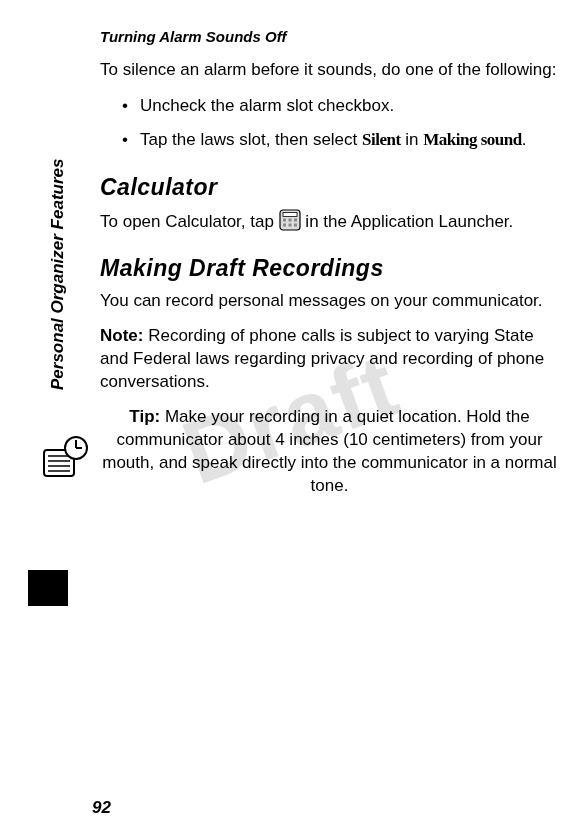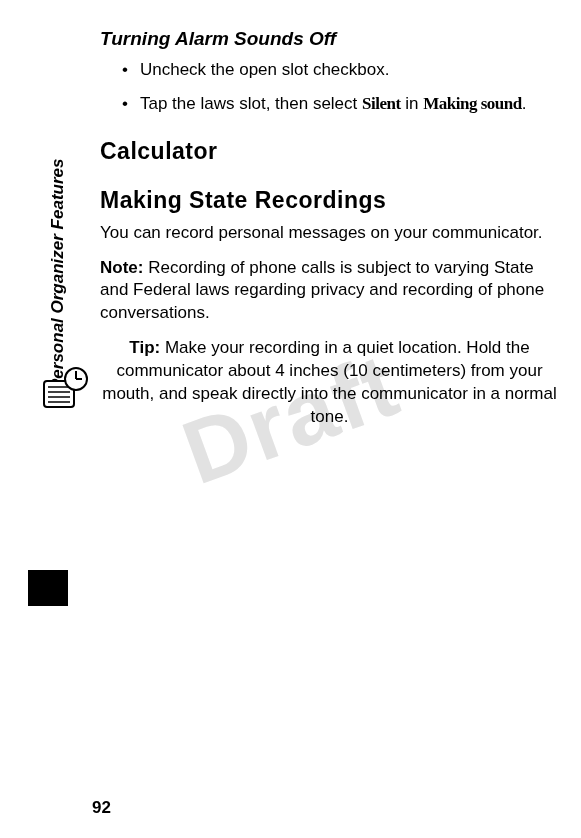--- a/index.html
+++ b/index.html
@@ -1,62 +1,79 @@
 <!DOCTYPE html>
 <html><head>
 <meta charset="utf-8">
 <style>
   * { box-sizing: border-box; margin: 0; padding: 0; }
   html, body { width: 581px; height: 838px; background: #fff; font-family: Arial, Helvetica, sans-serif; color: #000; position: relative; }
   .page { width: 581px; height: 838px; position: relative; padding: 28px 20px 20px 100px; }
   .watermark { position: absolute; top: 50%; left: 50%; transform: translate(-50%, -50%) rotate(-20deg); font-size: 90px; font-weight: bold; color: #cfcfcf; opacity: 0.6; pointer-events: none; z-index: 0; letter-spacing: 2px; }
   .content { position: relative; z-index: 1; }
-  .h3 { font-weight: bold; font-style: italic; font-size: 19px; margin-bottom: 8px; }
-  .h2 { font-weight: bold; font-size: 23px; margin-top: 22px; margin-bottom: 8px; letter-spacing: 0.5px; }
+  .h3 { font-weight: bold; font-style: italic; font-size: 15px; margin-bottom: 14px; }
+  .h2 { font-weight: bold; font-style: italic; font-size: 23px; margin-top: 22px; margin-bottom: 8px; letter-spacing: 0.5px; }
   .p { font-size: 17px; line-height: 1.35; margin-bottom: 12px; }
   .ul { margin: 6px 0 16px 22px; }
   .li { font-size: 17px; line-height: 1.4; margin-bottom: 10px; display: flex; }
   .bullet { font-size: 17px; margin-right: 12px; }
   .bold-cond { font-family: Liberation Serif, serif; font-weight: 900; letter-spacing: -0.5px; font-stretch: condensed; }
   .bold { font-weight: bold; }
   .inline-icon { display: inline-block; vertical-align: -4px; }
   .sidebar-label { position: absolute; left: 48px; top: 390px; transform: rotate(-90deg); transform-origin: left top; font-weight: bold; font-style: italic; font-size: 17px; white-space: nowrap; }
   .side-block { position: absolute; left: 28px; top: 570px; width: 40px; height: 36px; background: #000; }
-  .pagenum { position: absolute; left: 92px; bottom: 20px; font-weight: bold; font-size: 17px; }
+  .pagenum { position: absolute; left: 92px; bottom: 20px; font-weight: bold; font-style: italic; font-size: 17px; }
   .tip-block { display: flex; align-items: flex-start; gap: 6px; margin-top: 4px; text-align: center; }
   .tip-icon { flex: 0 0 54px; margin-left: -62px; margin-top: 24px; }
   .icon-svg { display: block; }
 </style>
 </head>
 <body>
 
 <div class="page">
   <div class="watermark">Draft</div>
 
   <div class="sidebar-label">Personal Organizer Features</div>
   <div class="side-block"></div>
 
   <div class="content">
     <div class="h3">Turning Alarm Sounds Off</div>
+    <div class="p">To silence an alarm before it sounds, do one of the following:</div>
     <div class="ul">
       <div class="li">
         <span class="bullet">•</span>
-        <span>Uncheck the open slot checkbox.</span>
+        <span>Uncheck the alarm slot checkbox.</span>
       </div>
       <div class="li">
         <span class="bullet">•</span>
         <span>
           <span>Tap the laws slot, then select </span><span class="bold-cond">Silent</span><span> in </span><span class="bold-cond">Making sound</span><span>.</span>
         </span>
       </div>
     </div>
 
     <div class="h2">Calculator</div>
+    <div class="p">
+      <span>To open Calculator, tap </span>
+      <span class="inline-icon">
+        <svg class="icon-svg" width="22" height="22" viewBox="0 0 22 22">
+          <rect x="1" y="1" width="20" height="20" rx="3" ry="3" fill="#ddd" stroke="#000" stroke-width="1.2"></rect>
+          <rect x="4" y="3.5" width="14" height="4" fill="#fff" stroke="#000" stroke-width="0.8"></rect>
+          <rect x="4" y="9.5" width="3" height="3" fill="#888"></rect>
+          <rect x="9.5" y="9.5" width="3" height="3" fill="#888"></rect>
+          <rect x="15" y="9.5" width="3" height="3" fill="#888"></rect>
+          <rect x="4" y="14.5" width="3" height="3" fill="#888"></rect>
+          <rect x="9.5" y="14.5" width="3" height="3" fill="#888"></rect>
+          <rect x="15" y="14.5" width="3" height="3" fill="#888"></rect>
+        </svg>
+      </span>
+      <span> in the Application Launcher.</span>
+    </div>
 
-    <div class="h2">Making State Recordings</div>
+    <div class="h2">Making Draft Recordings</div>
     <div class="p">You can record personal messages on your communicator.</div>
     <div class="p">
       <span class="bold">Note:</span><span> Recording of phone calls is subject to varying State and Federal laws regarding privacy and recording of phone conversations.</span>
     </div>
     <div class="p tip-block">
       <span class="tip-icon">
         <svg class="icon-svg" width="54" height="54" viewBox="0 0 54 54">
           <rect x="6" y="20" width="30" height="26" rx="3" fill="#fff" stroke="#000" stroke-width="2"></rect>
           <line x1="10" y1="26" x2="32" y2="26" stroke="#000" stroke-width="1.5"></line>
           <line x1="10" y1="31" x2="32" y2="31" stroke="#000" stroke-width="1.5"></line>

